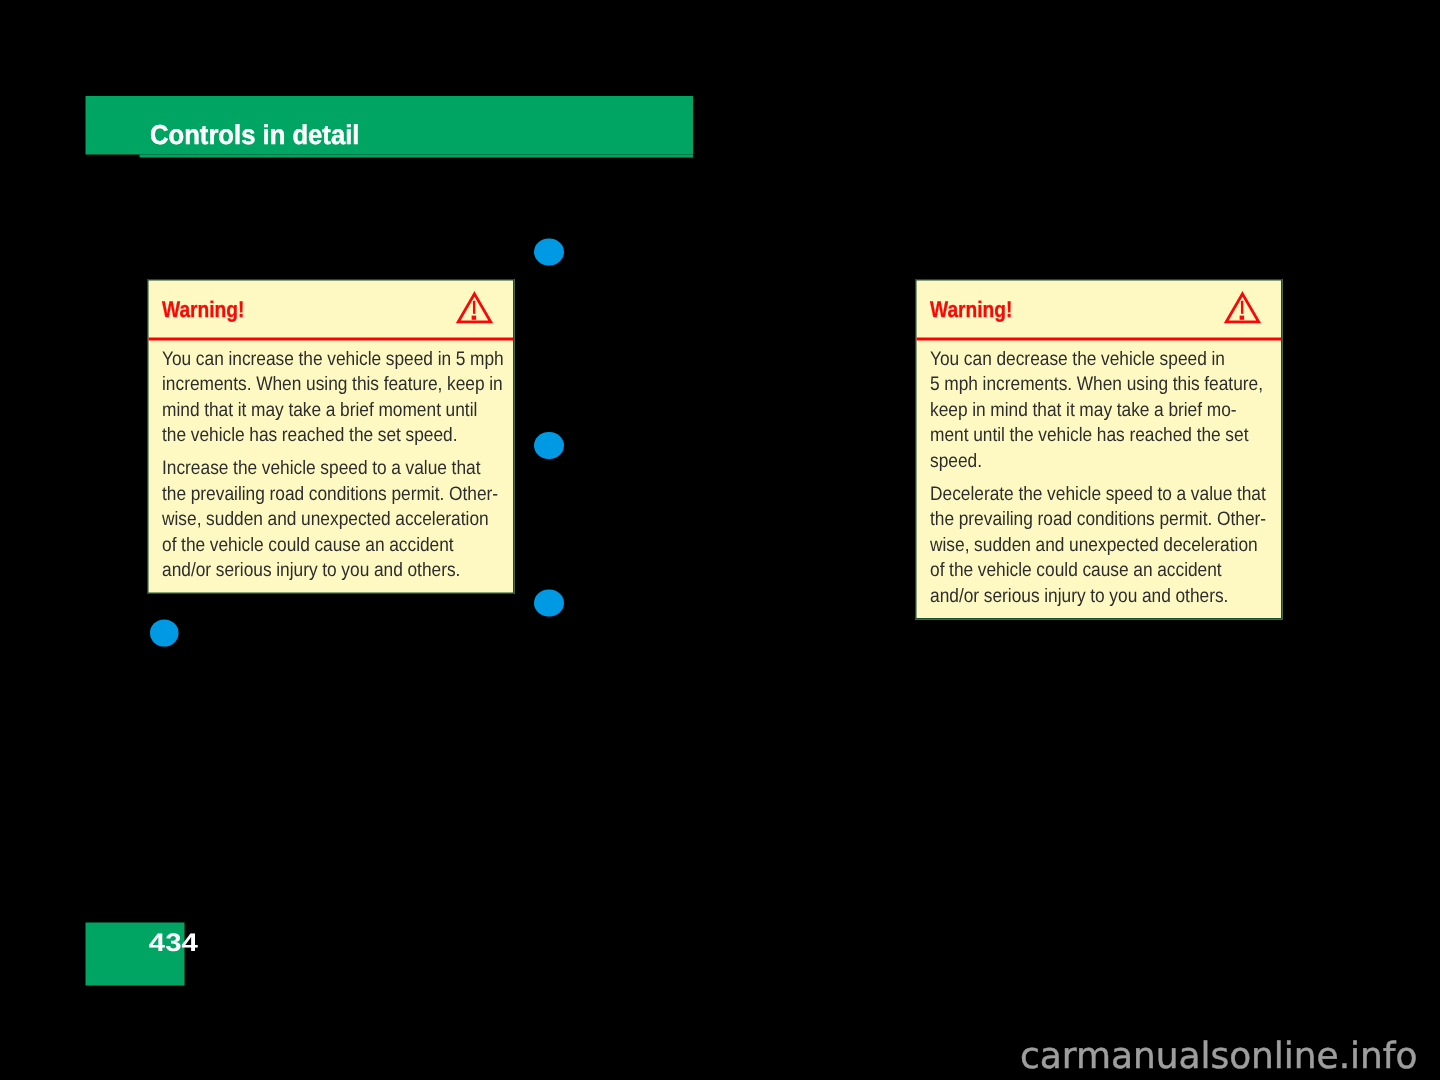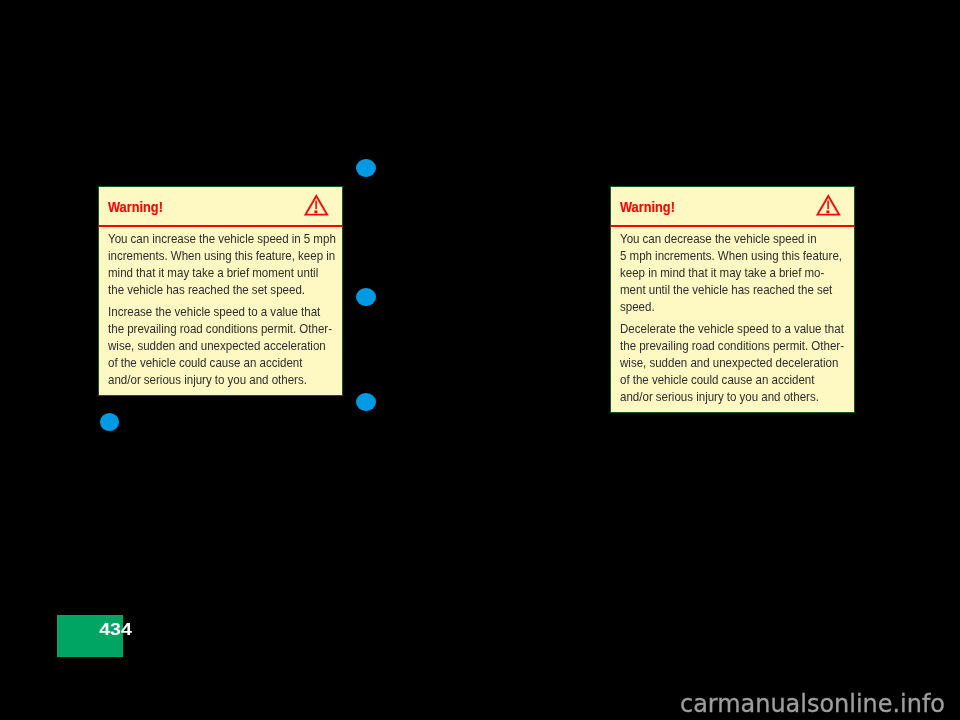--- a/index.html
+++ b/index.html
@@ -154,20 +154,24 @@
     transform: scaleX(0.99) translateZ(0);
     transform-origin: left top;
     white-space: pre;
   }
 </style>
 </head>
 <body>
 
 <div class="page">
 
+  <div class="chapter-header">
+    <div class="bar2"></div>
+    <div class="chapter-title">Controls in detail</div>
+  </div>
 
   <div class="warnbox left">
     <div class="warnhead">
       <div class="label">Warning!</div>
       <div class="tri">
         <svg width="28" height="26" viewBox="0 0 28 26">
           <path d="M13.3 3.9 L24.1 22.6 L2.5 22.6 Z" fill="none" stroke="#fa0808" stroke-width="1.9" stroke-linejoin="miter" stroke-miterlimit="6"></path>
           <rect x="12.3" y="8.5" width="1.6" height="8.7" fill="#fa0808"></rect>
           <rect x="11.4" y="18.4" width="3.0" height="2.8" fill="#fa0808"></rect>
         </svg>

